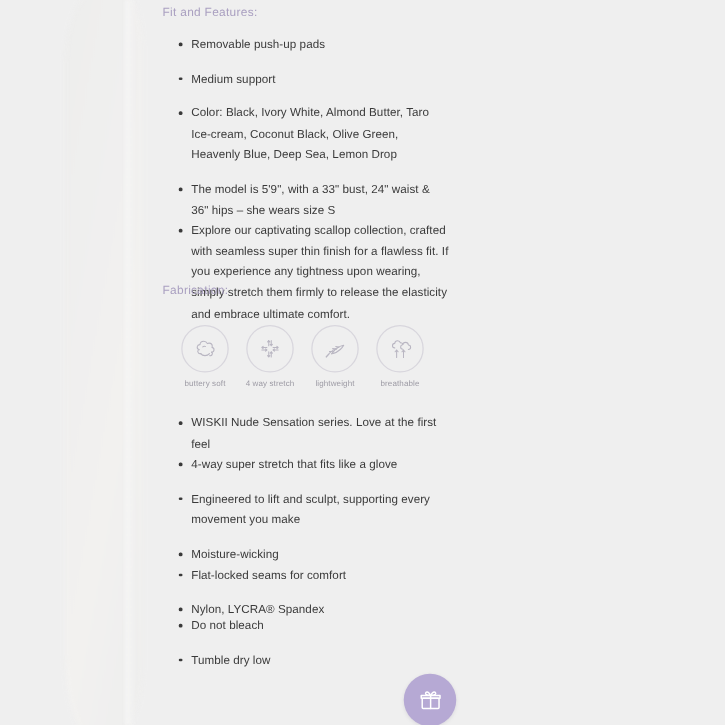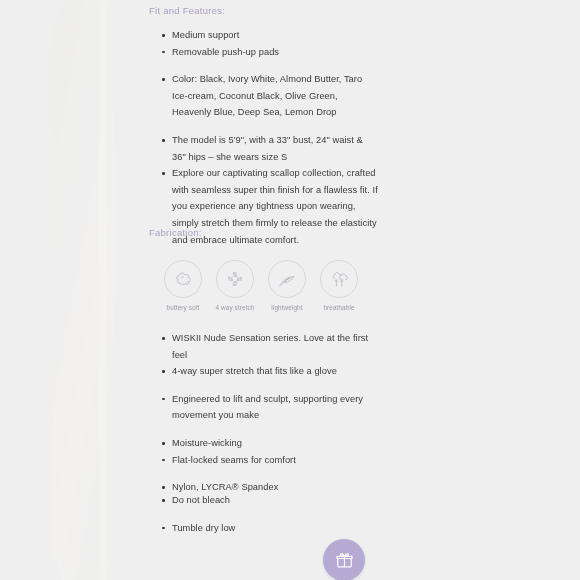--- a/index.html
+++ b/index.html
@@ -41,21 +41,21 @@
     top: 0;
     width: 9px;
     height: 580px;
     background: linear-gradient(90deg, rgba(246,246,245,0.95), rgba(239,239,239,0));
     filter: blur(1.4px);
   }
 
   
   #content {
     position: absolute;
-    left: 149px;
+    left: 130px;
     top: 0;
     width: 230px;
     height: 580px;
   }
 
   .section-heading {
     color: #a99fc0;
     font-size: 9.5px;
     letter-spacing: 0.25px;
     font-weight: 400;
@@ -148,22 +148,22 @@
   <div class="ghost-shape"></div>
   <div class="ghost-edge"></div>
 </div>
 
 <div id="content">
 
   <div style="position:absolute; left:0; top:5px;">
     <div class="section-heading">Fit and Features:</div>
 
     <ul class="bullet-list" style="margin-top:11px;">
+      <li class="bullet-item">Removable push-up pads</li>
       <li class="bullet-item gap-a">Medium support</li>
-      <li class="bullet-item">Removable push-up pads</li>
       <li class="bullet-item gap-a">Color: Black, Ivory White, Almond Butter, Taro Ice-cream, Coconut Black, Olive Green, Heavenly Blue, Deep Sea, Lemon Drop</li>
       <li class="bullet-item gap-a">The model is 5'9", with a 33" bust, 24" waist &amp; 36" hips – she wears size S</li>
       <li class="bullet-item gap-b">Explore our captivating scallop collection, crafted with seamless super thin finish for a flawless fit. If you experience any tightness upon wearing, simply stretch them firmly to release the elasticity and embrace ultimate comfort.</li>
     </ul>
   </div>
 
   <div style="position:absolute; left:0; top:227px;">
     <div class="section-heading">Fabrication:</div>
 
     <div id="fabric-icons" style="margin-top:22px;">

